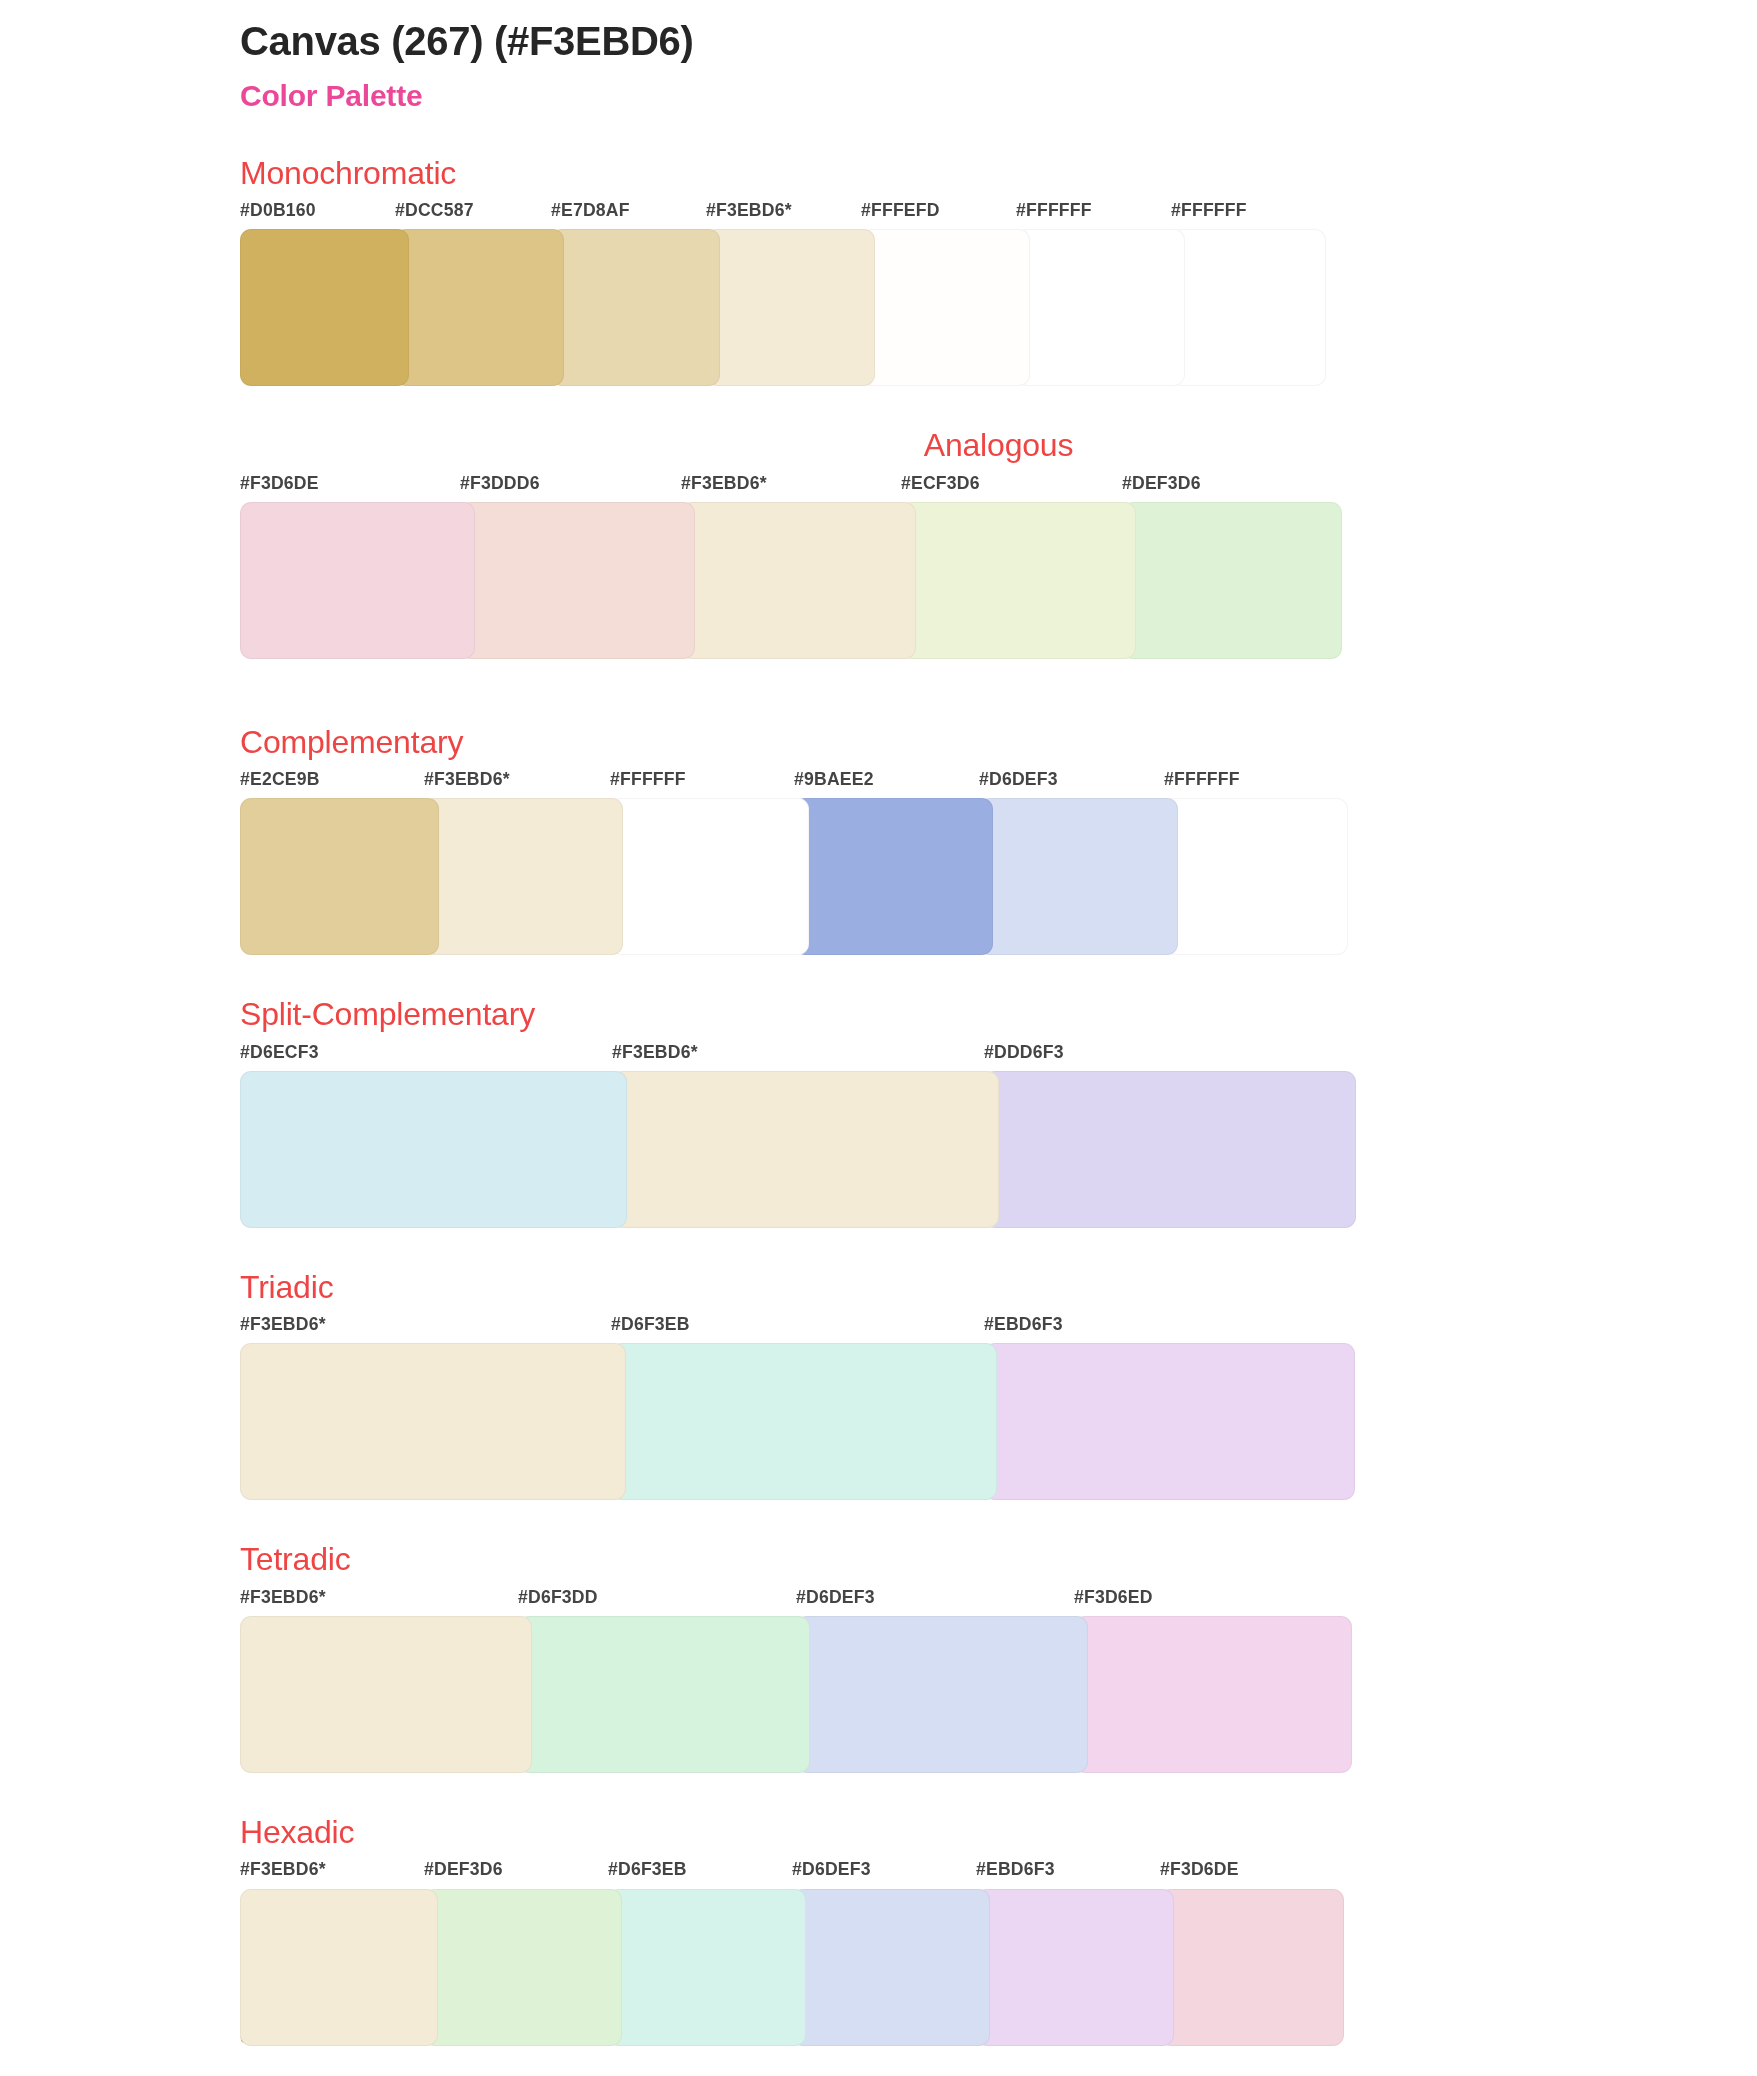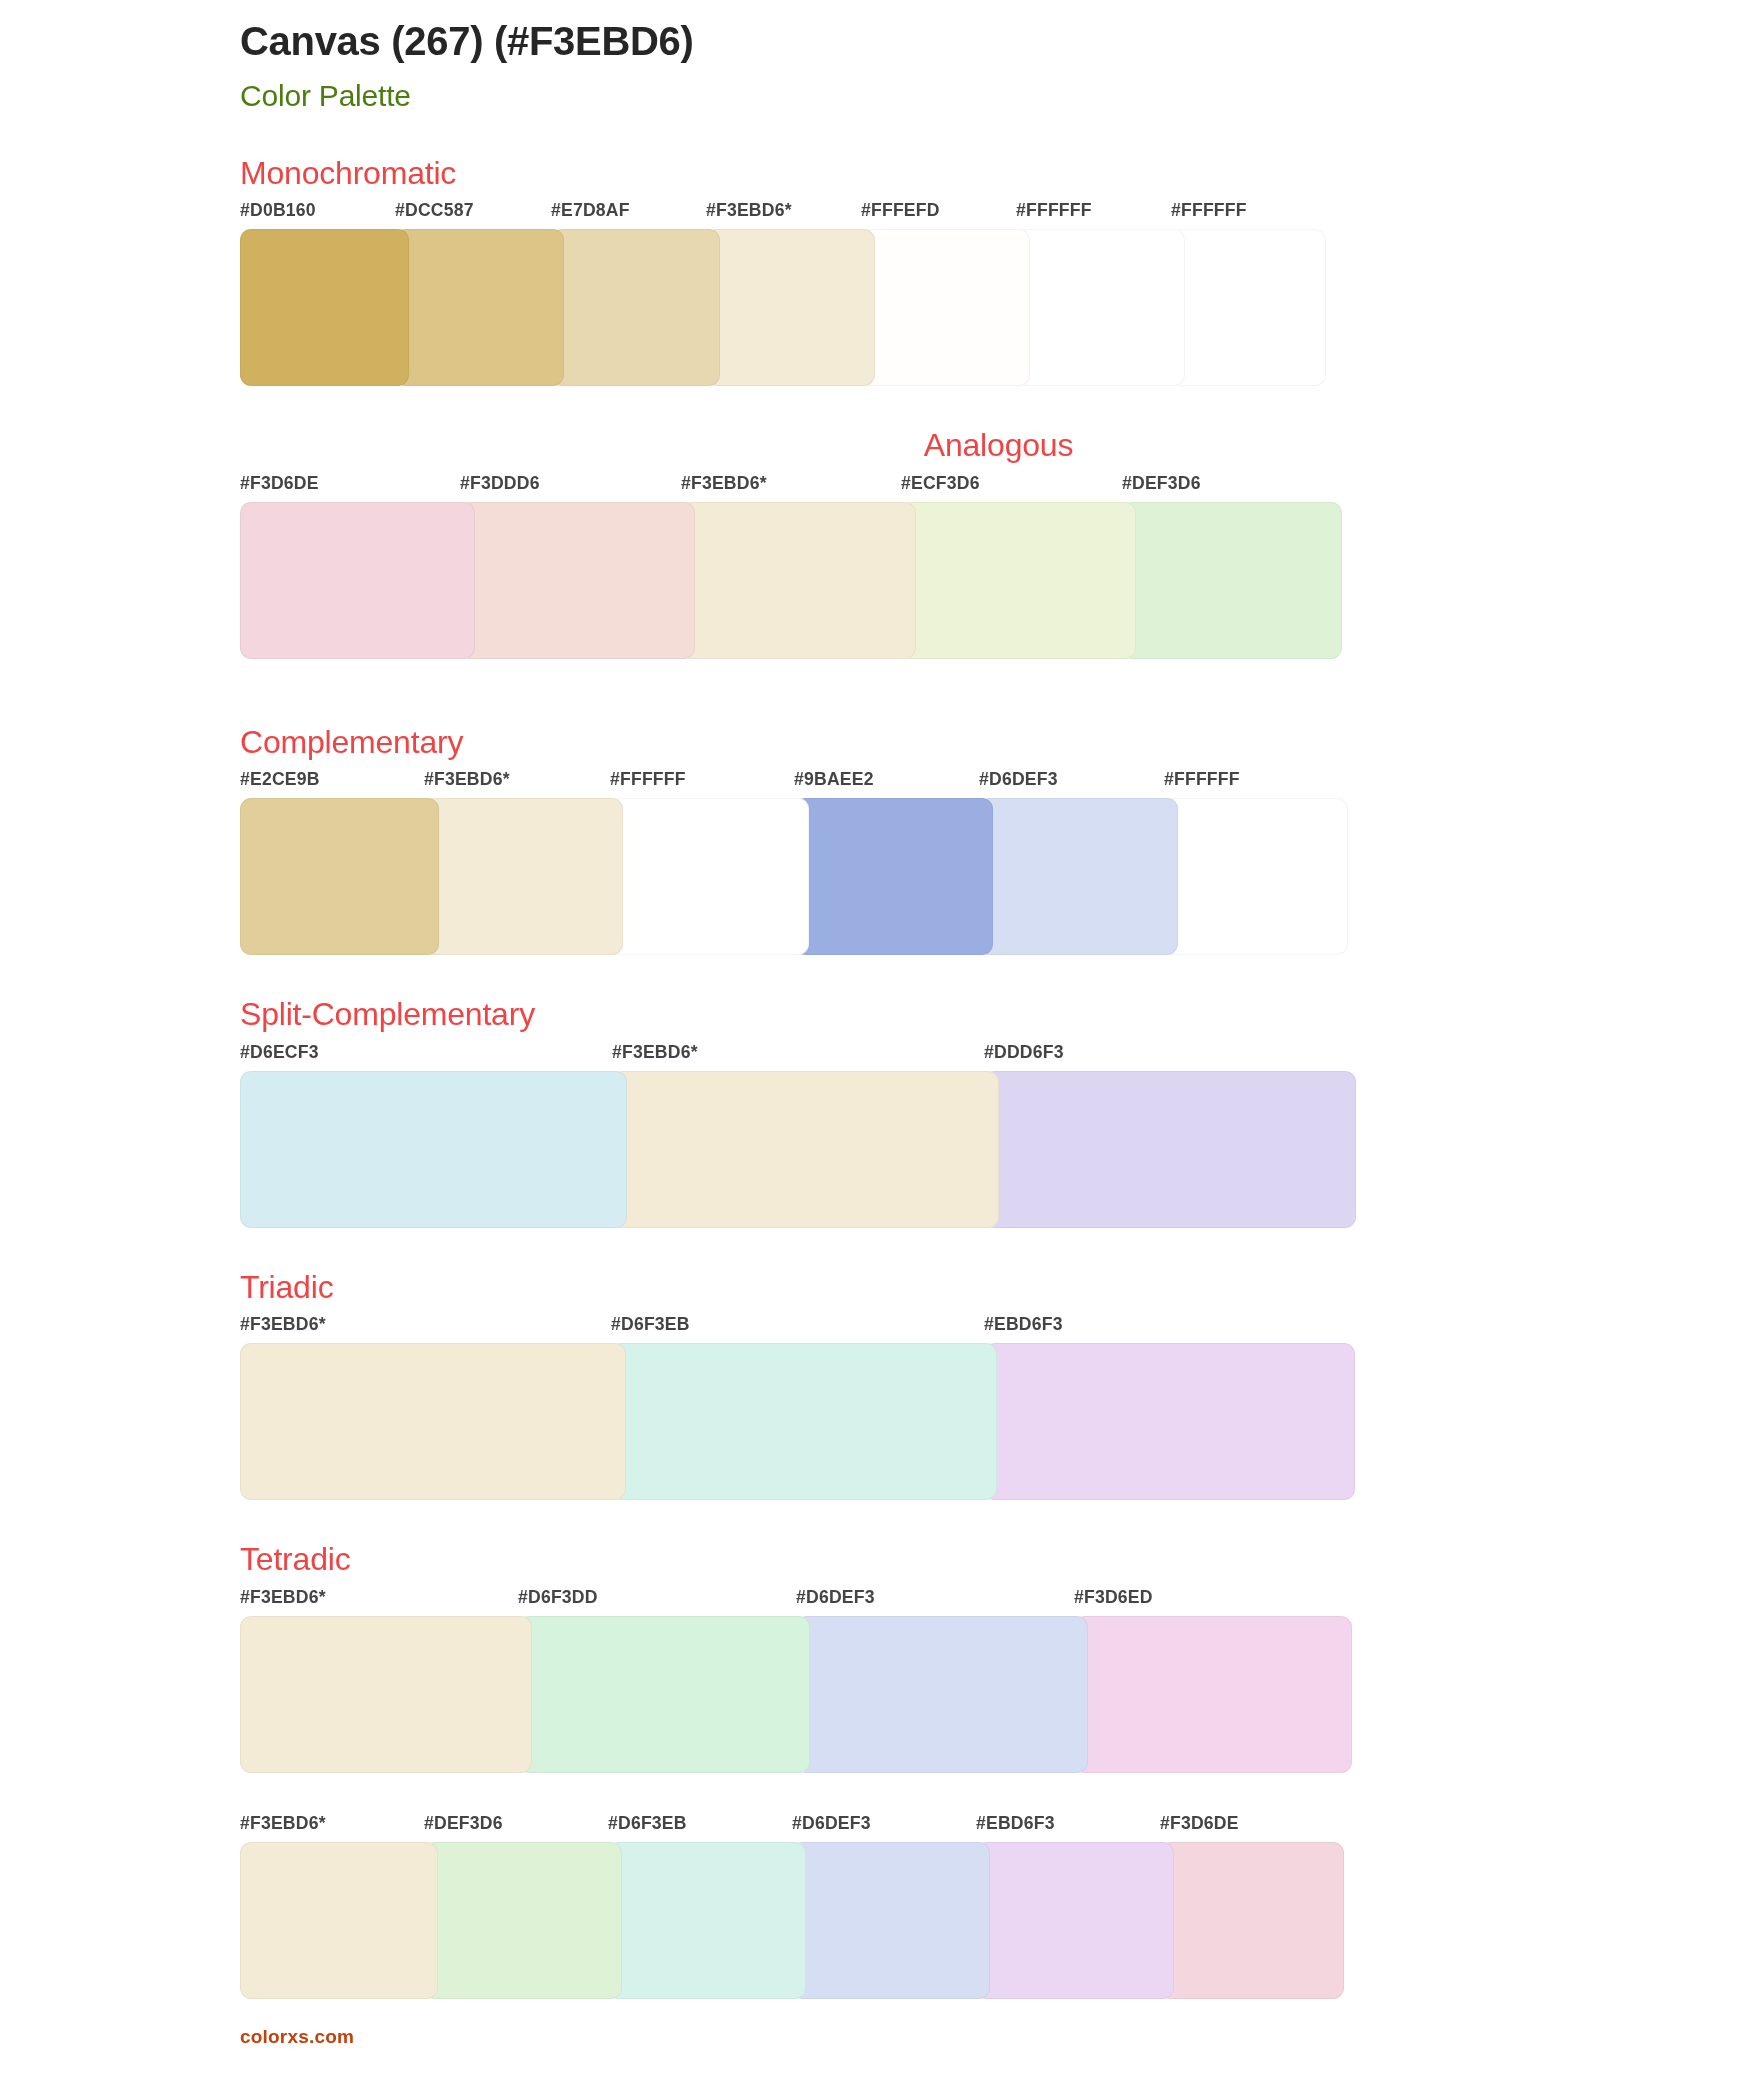--- a/index.html
+++ b/index.html
@@ -29,22 +29,22 @@
   .page-title {
     font-size: 40px;
     font-weight: bold;
     color: #262626;
     letter-spacing: -0.3px;
     line-height: 1.18;
     margin: 0;
   }
   .page-subtitle {
     font-size: 30px;
-    font-weight: normal;
-    color: #4d7c0f;
+    font-weight: bold;
+    color: #ec4899;
     letter-spacing: -0.2px;
     line-height: 1.2;
     margin: 12.8px 0 0 0;
   }
 
   
   .sections {
     margin-top: 42px;
   }
   .section {
@@ -218,20 +218,21 @@
           </div>
           <div class="swatch-strip">
             <div class="swatch" title="#F3EBD6*" style="left: 0px; width: 292px; background: rgb(243, 235, 214); z-index: 4;"></div>
             <div class="swatch" title="#D6F3DD" style="left: 278px; width: 292px; background: rgb(214, 243, 221); z-index: 3;"></div>
             <div class="swatch" title="#D6DEF3" style="left: 556px; width: 292px; background: rgb(214, 222, 243); z-index: 2;"></div>
             <div class="swatch" title="#F3D6ED" style="left: 834px; width: 278px; background: rgb(243, 214, 237); z-index: 1;"></div>
           </div>
         </div>
       </div>
       <div class="section" style="margin-top: 42px;">
+        <div class="section-title">Hexadic</div>
         <div class="swatch-block">
           <div class="labels-row">
             <div class="swatch-label" style="left: 0px;">#F3EBD6*</div>
             <div class="swatch-label" style="left: 184px;">#DEF3D6</div>
             <div class="swatch-label" style="left: 368px;">#D6F3EB</div>
             <div class="swatch-label" style="left: 552px;">#D6DEF3</div>
             <div class="swatch-label" style="left: 736px;">#EBD6F3</div>
             <div class="swatch-label" style="left: 920px;">#F3D6DE</div>
           </div>
           <div class="swatch-strip">

